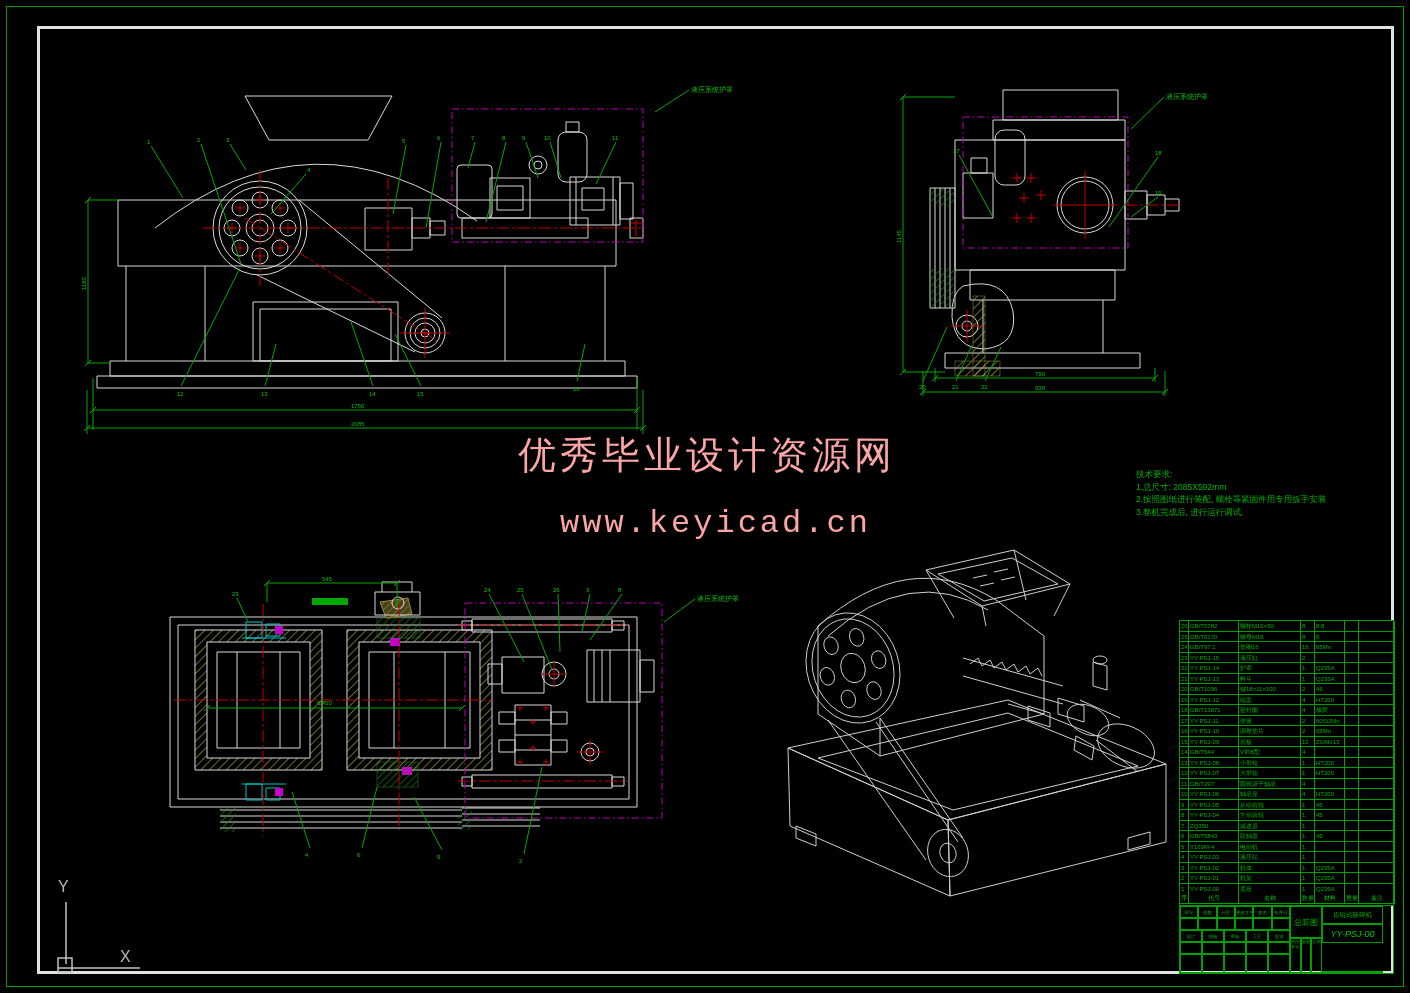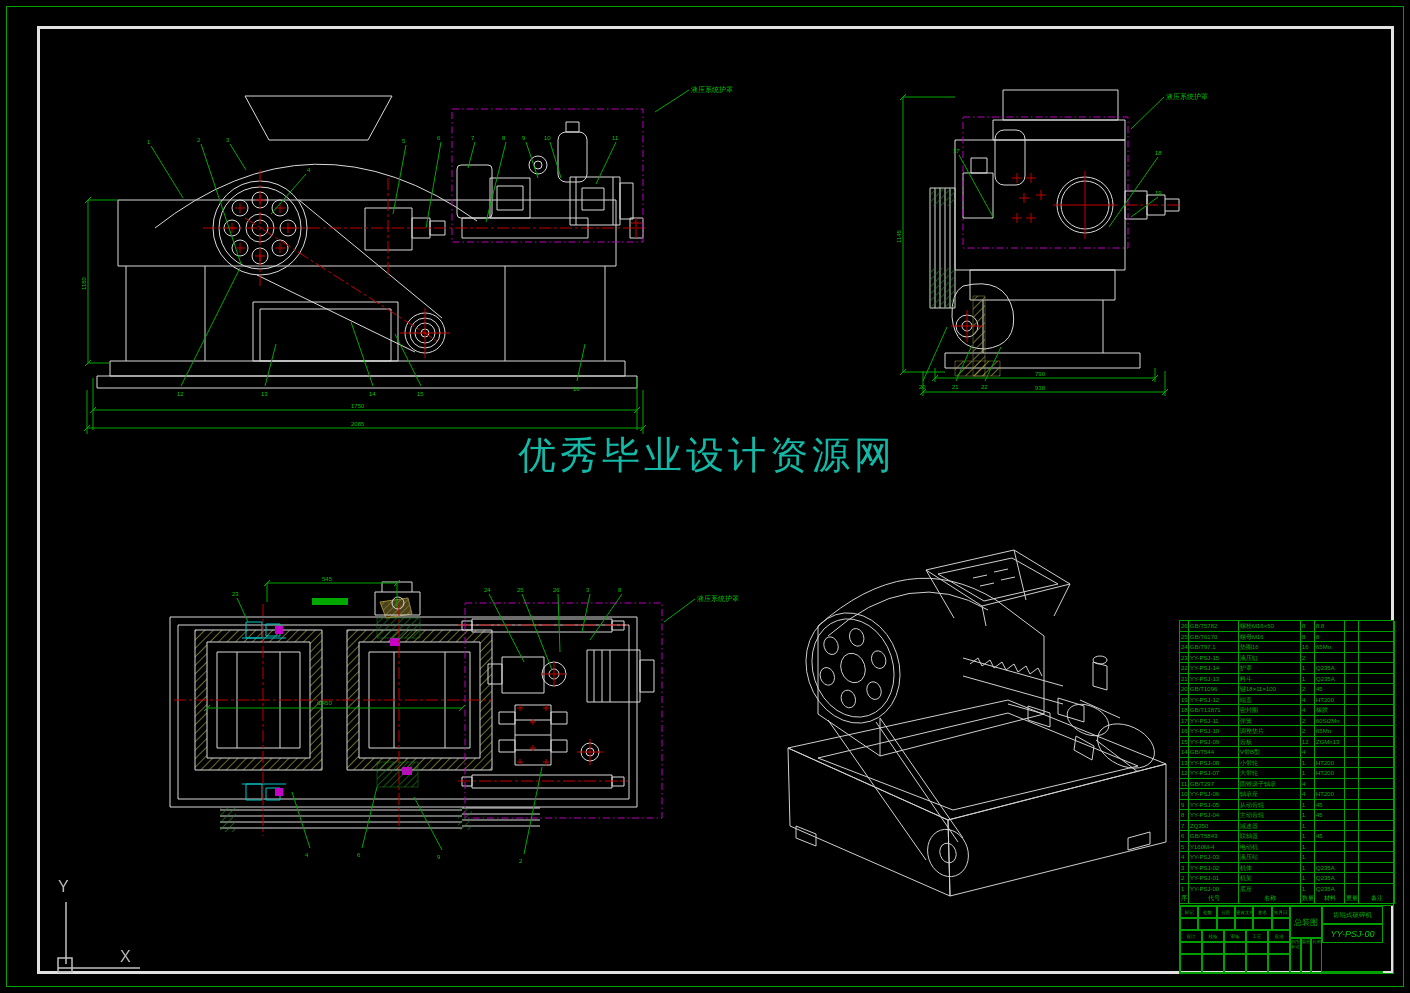--- a/index.html
+++ b/index.html
@@ -4,21 +4,21 @@
 <style>
   html,body{margin:0;padding:0;background:#000;}
   .canvas{position:relative;width:1410px;height:993px;background:#000;overflow:hidden;
           font-family:"Liberation Sans",sans-serif;}
   .green-border{position:absolute;left:6px;top:6px;width:1396px;height:979px;
                 border:1px solid #00a000;}
   .white-frame{position:absolute;left:37px;top:26px;width:1357px;height:948px;
                border:3px solid #e2e2e2;box-sizing:border-box;}
   svg{position:absolute;overflow:visible;}
   .view line,.view path,.view rect,.view circle,.view ellipse{vector-effect:non-scaling-stroke;}
-  .wm{position:absolute;color:#14b8a6;white-space:nowrap;z-index:40;}
+  .wm{position:absolute;color:#fca5a5;white-space:nowrap;z-index:40;}
   .wm1{left:518px;top:430px;font-family:"Liberation Serif",serif;font-size:38px;letter-spacing:4px;}
   .wm2{left:560px;top:505px;font-family:"Liberation Mono",monospace;font-size:32px;letter-spacing:3px;}
   .techreq{position:absolute;left:1136px;top:468px;width:258px;color:#00b400;
            font-size:8.5px;line-height:12.5px;white-space:nowrap;}
   
   .bom{position:absolute;left:1179px;top:620px;width:215px;height:285px;
        display:grid;grid-template-columns:9px 50px 62px 14px 30px 14px 36px;
        grid-auto-rows:10.5px;border:1px solid #00a000;box-sizing:border-box;
        background:#000;z-index:5;}
   .bom>div{border-right:1px solid #00a000;border-bottom:1px solid #00a000;
@@ -404,20 +404,26 @@
 
   <svg class="view" style="left:48px;top:872px;" width="110" height="110" viewBox="0 0 110 110">
     <g stroke="#c0c0c0" fill="none" stroke-width="1.5">
       <path d="M18,30 V92 M10,96 H92"></path>
       <rect x="10" y="86" width="14" height="14"></rect>
     </g>
     <text x="10" y="20" fill="#b8b8b8" font-size="16">Y</text>
     <text x="72" y="90" fill="#b8b8b8" font-size="16">X</text>
   </svg>
 
+  <div class="techreq">
+    <div>技术要求:</div>
+    <div>1.总尺寸: 2085X592mm</div>
+    <div>2.按照图纸进行装配, 螺栓等紧固件用专用扳手安装</div>
+    <div>3.整机完成后, 进行运行调试.</div>
+  </div>
 
   <div class="bom">
   <div>26</div>
       <div>GB/T5782</div>
       <div>螺栓M16×50</div>
       <div>8</div>
       <div>8.8</div>
       <div></div>
       <div></div>
       <div>25</div>
@@ -655,13 +661,14 @@
       </div>
     </div>
     <div class="tb-right">
       <div class="tb-prod cell">齿辊式破碎机</div>
       <div class="tb-code cell">YY-PSJ-00</div>
       <div class="tb-sheet cell">A2</div>
     </div>
   </div>
 
   <div class="wm wm1">优秀毕业设计资源网</div>
+  <div class="wm wm2">www.keyicad.cn</div>
 </div>
 
 </body></html>

